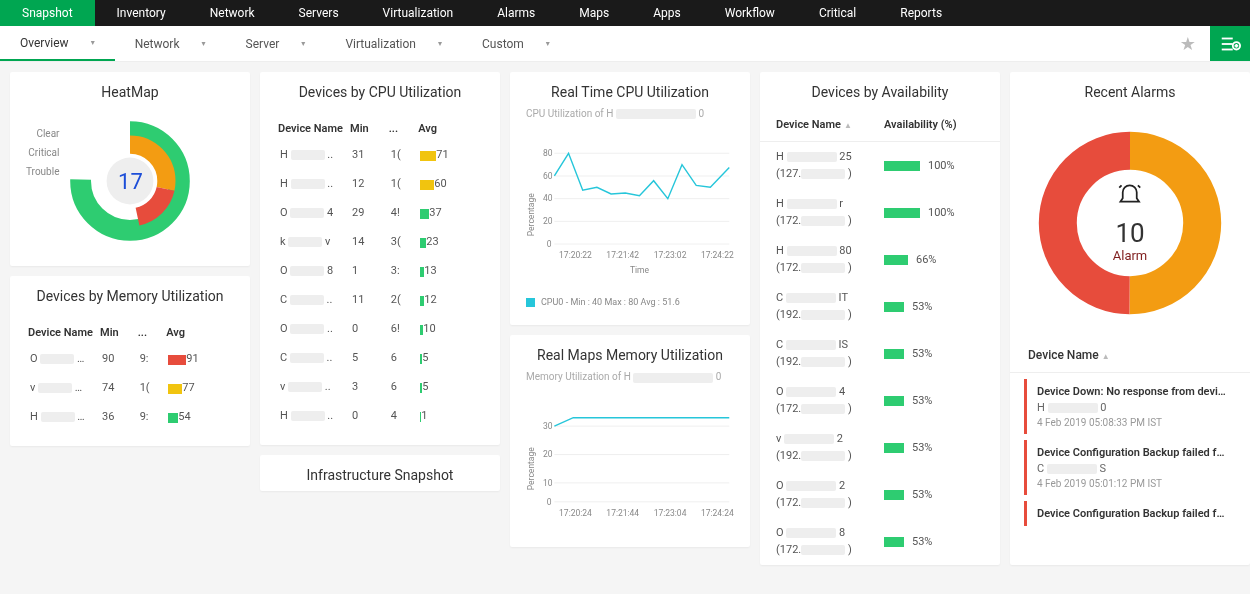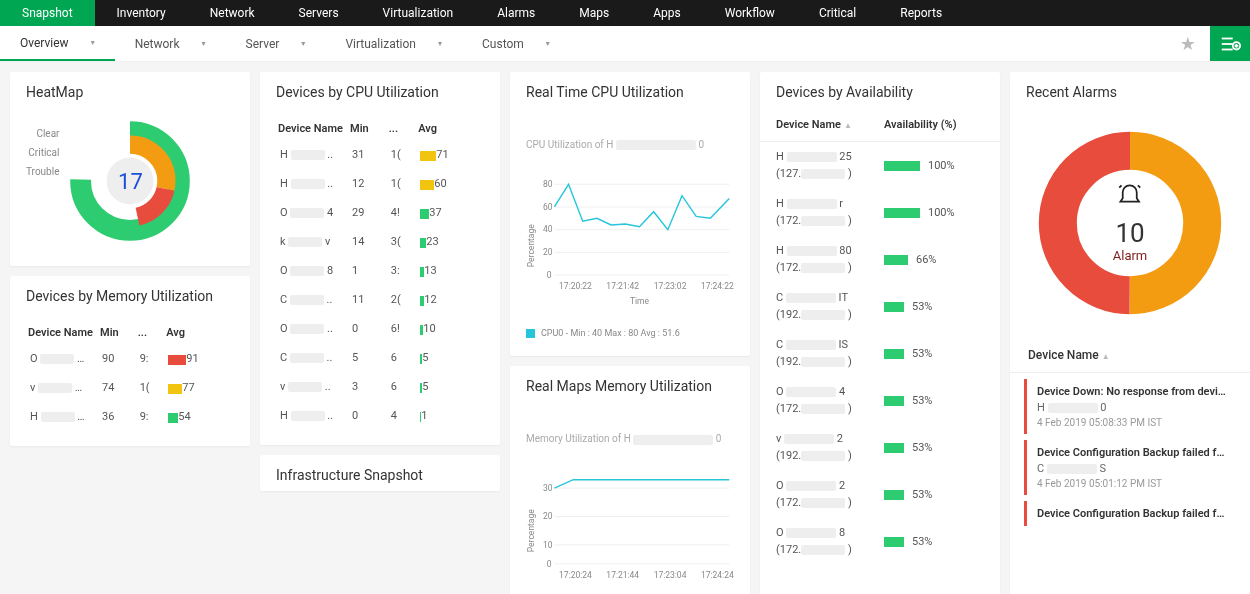--- a/index.html
+++ b/index.html
@@ -10,22 +10,22 @@
 .subnav { background: #fff; display: flex; align-items: center; height: 36px; border-bottom: 1px solid #eee; position: relative; }
 .subnav-item { padding: 0 20px; font-size: 12px; color: #555; display: flex; align-items: center; gap: 22px; cursor: pointer; height: 100%; }
 .subnav-item.active { border-bottom: 2px solid #00a651; color: #333; }
 .chev { font-size: 8px; color: #999; }
 .subnav-right { margin-left: auto; display: flex; align-items: center; height: 100%; }
 .star { color: #bbb; font-size: 18px; padding: 0 14px; cursor: pointer; }
 .addbtn { background: #00a651; width: 40px; height: 100%; display: flex; align-items: center; justify-content: center; cursor: pointer; }
 .addbtn svg { stroke: #fff; }
 .grid { display: grid; grid-template-columns: 240px 240px 240px 240px 240px; gap: 10px; padding: 10px; }
 .card { background: #fff; border-radius: 2px; box-shadow: 0 1px 2px rgba(0,0,0,0.05); }
-.card-h { padding: 12px 16px 8px; font-size: 14px; color: #333; }
-.card-sub { padding: 0 16px 8px; font-size: 10px; color: #aaa; margin-top: 31px; }
+.card-h { padding: 12px 16px 8px; font-size: 14px; color: #333; text-align: center; }
+.card-sub { padding: 0 16px 8px; font-size: 10px; color: #aaa; }
 .card-body { padding: 8px 16px 14px; }
 .col1 { display: flex; flex-direction: column; gap: 10px; }
 .donut-wrap { display: flex; gap: 6px; align-items: flex-start; padding: 8px 16px 20px; }
 .legend { font-size: 10px; color: #888; text-align: right; line-height: 1.9; margin-top: 8px; }
 .donut-num { position: absolute; top: 50%; left: 50%; transform: translate(-50%,-50%); font-size: 22px; color: #1d4ed8; }
 .donut { position: relative; width: 130px; height: 130px; }
 .tbl { width: 100%; font-size: 11px; color: #555; }
 .tbl th { text-align: left; font-weight: 600; font-size: 11px; color: #333; padding: 4px 0; }
 .tbl td { padding: 7px 2px; vertical-align: middle; }
 .obscure { display: inline-block; background: #eee; border-radius: 2px; height: 10px; vertical-align: middle; }

